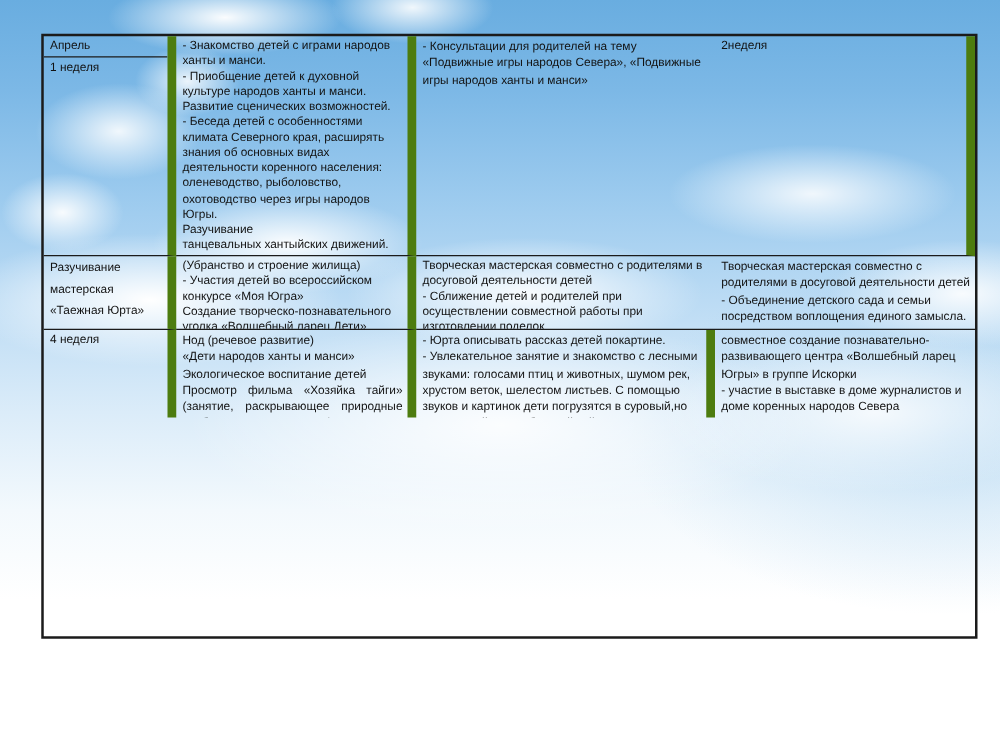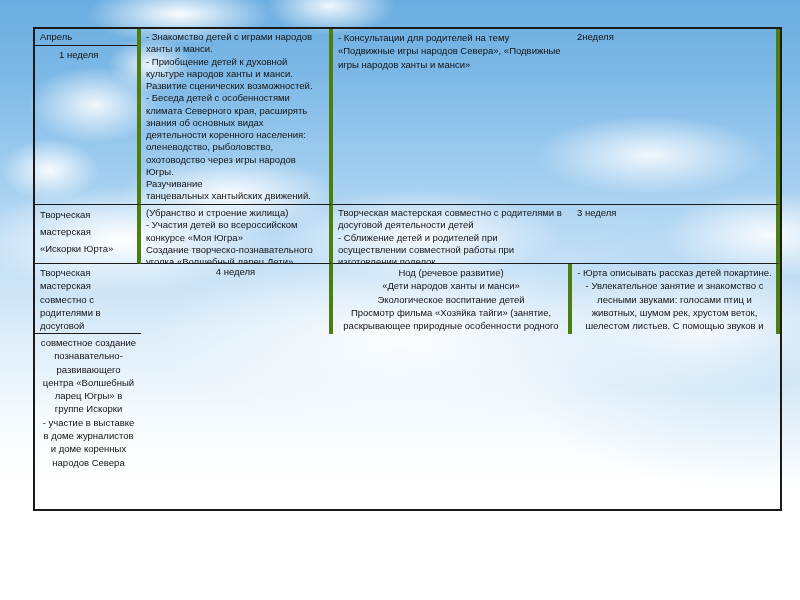--- a/index.html
+++ b/index.html
@@ -36,42 +36,42 @@
     box-sizing:border-box;
     border:2px solid #1b1b1b;
     display:grid;
     grid-template-columns:106px 192px 239px 208px;
     grid-template-rows:176px 59px 70px 175px;
     color:#121212;
     font-size:9.5px;
   }
   .cell{
     box-sizing:border-box;
-    border-right:4px solid #4d7c0f;
+    border-right:7px solid #4d7c0f;
     border-bottom:1px solid #1b1b1b;
     padding:2px 4px 2px 5px;
     overflow:hidden;
     white-space:pre-line;
   }
   .cell.last-col{border-right:none;}
-  .cell.last-row{border-bottom:none;text-align:center;}
+  .cell.last-row{border-bottom:none;}
   .lh-wide{line-height:1.78;}
   .lh-med{line-height:1.4;}
   .lh-tight{line-height:1.29;}
   .justify{text-align:justify;}
   
   .month-week{padding:0;white-space:normal;}
   .month-box{
     box-sizing:border-box;
     height:17px;
     border-bottom:1px solid #1b1b1b;
     padding:2px 4px 0 5px;
     line-height:1.3;
   }
-  .week-box{padding:3px 4px 0 5px;line-height:1.3;margin-left:19px;}
+  .week-box{padding:3px 4px 0 5px;line-height:1.3;}
 </style>
 </head>
 <body>
 
 <div class="slide">
   <div class="sky"></div>
 
   <div class="planning-table">
 
     <div class="cell month-week">
@@ -80,28 +80,27 @@
     </div>
     <div class="cell lh-tight">- Знакомство детей с играми народов ханты и манси.
 - Приобщение детей к духовной культуре народов ханты и манси. Развитие сценических возможностей.
 - Беседа детей с особенностями климата Северного края, расширять знания об основных видах деятельности коренного населения: оленеводство, рыболовство, охотоводство через игры народов Югры.
 Разучивание
 танцевальных хантыйских движений.
 - Разучивание новых подвижных игр народов севера и народа ханты-манси</div>
     <div class="cell last-col lh-med">- Консультации для родителей на тему «Подвижные игры народов Севера», «Подвижные игры народов ханты и манси»</div>
 
     <div class="cell lh-tight">2неделя</div>
-    <div class="cell lh-wide">Творческая мастерская «Искорки Юрта»</div>
+    <div class="cell lh-wide">Разучивание мастерская «Таежная Юрта»</div>
     <div class="cell lh-tight">(Убранство и строение жилища)
 - Участия детей во всероссийском конкурсе «Моя Югра»
 Создание творческо-познавательного уголка «Волшебный ларец Дети»</div>
     <div class="cell last-col lh-tight">Творческая мастерская совместно с родителями в досуговой деятельности детей
 - Сближение детей и родителей при осуществлении совместной работы при изготовлении поделок</div>
 
-    <div class="cell lh-tight">3 неделя</div>
     <div class="cell last-col lh-med">Творческая мастерская совместно с родителями в досуговой деятельности детей
 - Объединение детского сада и семьи посредством воплощения единого замысла.</div>
 
     <div class="cell last-row lh-tight">4 неделя</div>
     <div class="cell last-row lh-med justify">Нод (речевое развитие)
 «Дети народов ханты и манси»
 Экологическое воспитание детей
 Просмотр фильма «Хозяйка тайги» (занятие, раскрывающее природные особенности родного края)
 Заключение: принятие участия в культурно-массовом мероприятии Обряда «Зарождения звезды» (совместно с родителями)</div>
     <div class="cell last-row lh-med">- Юрта описывать рассказ детей покартине.

